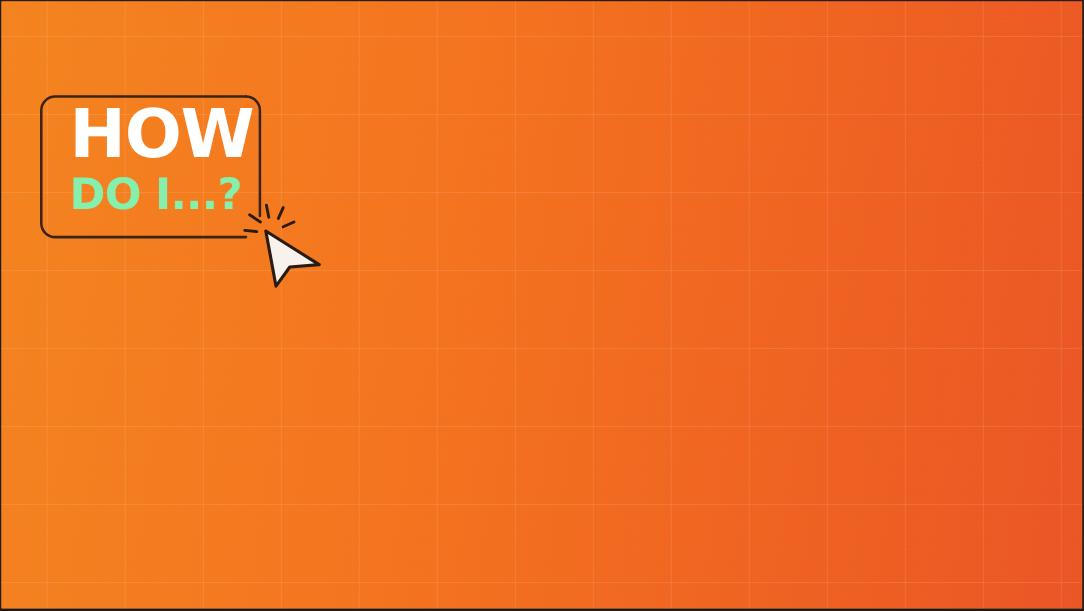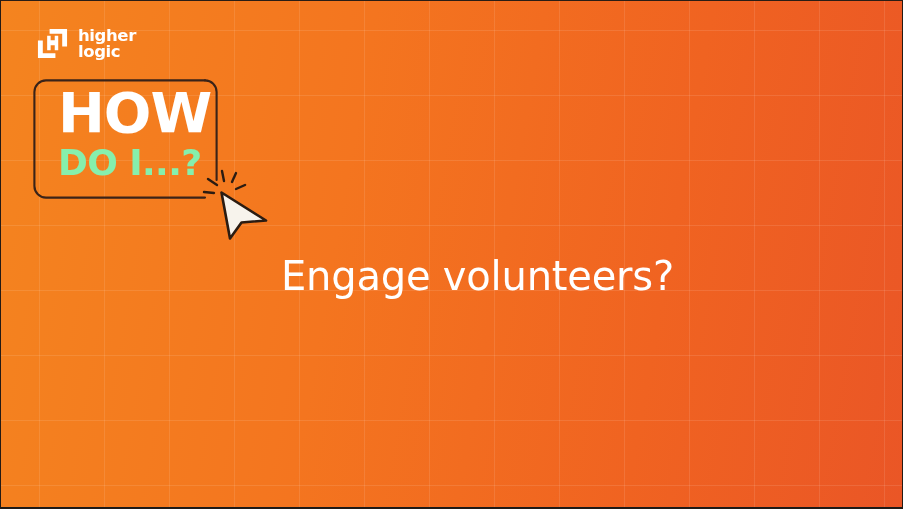--- a/index.html
+++ b/index.html
@@ -132,34 +132,20 @@
   }
 </style>
 </head>
 <body>
 
 <div id="slide">
 
   <div id="bg"></div>
   <div id="edge-frame"></div>
 
-  <div id="logo">
-    <svg id="logo-mark" viewBox="0 0 34 34" aria-hidden="true">
-
-      <path d="M14 2 h18 v18 h-5 v-13 h-13 z" fill="#ffffff"></path>
-
-      <path d="M2 14 h5 v13 h13 v5 h-18 z" fill="#ffffff"></path>
-
-      <path d="M11.5 9 h3.6 v4.6 h4.2 v-4.6 h3.6 v15 h-3.6 v-5.2 h-4.2 v5.2 h-3.6 z" fill="#ffffff"></path>
-    </svg>
-    <div id="logo-words">
-      <span>higher</span>
-      <span>logic</span>
-    </div>
-  </div>
 
   <div id="howdoi-card">
     <svg id="howdoi-frame" viewBox="0 0 205 120" aria-hidden="true">
 
       <path d="M172 1.4 H13 A11.6 11.6 0 0 0 1.4 13 V107 A11.6 11.6 0 0 0 13 118.6 H172" fill="none" stroke="#3A2318" stroke-width="2.1" stroke-linecap="round" stroke-linejoin="round"></path>
 
       <path d="M172 1.4 A11.6 11.6 0 0 1 183.6 13 V101" fill="none" stroke="#3A2318" stroke-width="2.1" stroke-linecap="round" stroke-linejoin="round"></path>
     </svg>
 
     <div id="howdoi-text">
@@ -174,15 +160,14 @@
       <line x1="24" y1="13" x2="22" y2="3"></line>
       <line x1="17" y1="17" x2="8" y2="11"></line>
       <line x1="32" y1="14" x2="36" y2="5"></line>
       <line x1="14" y1="25" x2="4" y2="24"></line>
       <line x1="36" y1="21" x2="45" y2="17"></line>
     </g>
 
     <path d="M21.5 24.5 L66 52.5 L41.5 54.5 L30 70.5 Z" fill="#F7F3EC" stroke="#2B1C12" stroke-width="2.6" stroke-linejoin="round"></path>
   </svg>
 
-  <div id="headline">Engage volunteers?</div>
 
 </div>
 
 </body></html>

